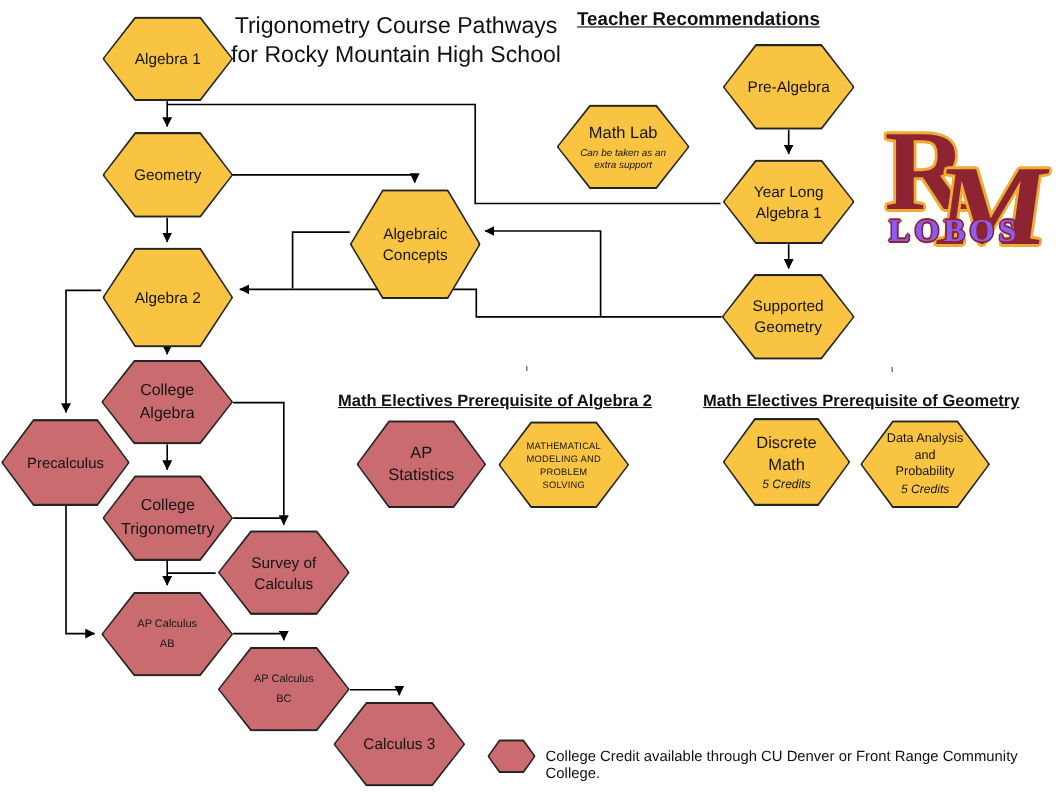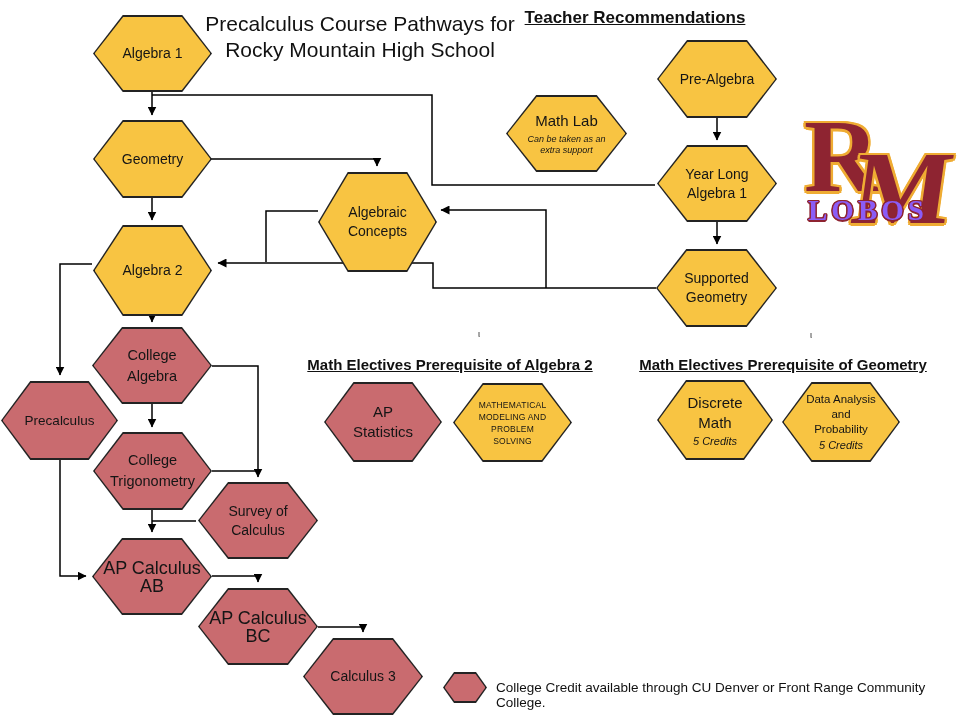--- a/index.html
+++ b/index.html
@@ -12,21 +12,21 @@
   .hb{position:absolute;inset:0;background:#232323;
       clip-path:polygon(25% 0%,75% 0%,100% 50%,75% 100%,25% 100%,0% 50%);}
   .hf{position:absolute;inset:1.6px;
       clip-path:polygon(25% 0%,75% 0%,100% 50%,75% 100%,25% 100%,0% 50%);}
   .yellow .hf{background:#F8C442;}
   .red .hf{background:#C96B6F;}
   .ht{position:absolute;inset:0;display:flex;flex-direction:column;justify-content:center;
       align-items:center;text-align:right;font-size:14px;line-height:19px;color:#151515;z-index:3;}
   .ht span{display:block;}
   .f15 .ht{font-size:15px;line-height:20px;}
-  .f13 .ht{font-size:18px;line-height:18px;}
+  .f13 .ht{font-size:10px;line-height:18px;}
   .f145 .ht{font-size:14.5px;line-height:21px;}
   .tiny .ht{font-size:8.5px;line-height:12px;font-weight:400;letter-spacing:.2px;}
   .note{font-style:italic;font-size:9px;line-height:11px;margin-top:3px;}
   .credits{font-style:italic;font-size:11px;line-height:13px;margin-top:2px;}
   .da .ht{font-size:11.5px;line-height:15px;}
 
   .title{position:absolute;left:200px;top:11px;width:320px;text-align:center;
          font-size:21px;line-height:26px;z-index:4;}
   .hdr{position:absolute;font-weight:bold;text-decoration:underline;text-align:center;z-index:4;}
   .hdr.tr{left:500px;top:8px;width:270px;font-size:17px;}
@@ -74,21 +74,21 @@
     <path d="M212,366 H258 V477" marker-end="url(#ah)"></path>
     <path d="M212,471 H258"></path>
     <path d="M152,510 V532" marker-end="url(#ah)"></path>
     <path d="M152,521 H196"></path>
     <path d="M60,460 V576 H86" marker-end="url(#ah)"></path>
     <path d="M212,576 H258 V582" marker-end="url(#ah)"></path>
     <path d="M318,627 H363 V632" marker-end="url(#ah)"></path>
   </svg>
 
   <div class="title">
-    <span>Precalculus Course</span>
+    <span>Trigonometry Course</span>
     <span>Pathways for</span>
     <span>Rocky Mountain High School</span>
   </div>
 
   <div class="hdr tr">Teacher Recommendations</div>
   <div class="hdr sec" style="left:305px;top:356px;width:290px;">Math Electives Prerequisite of Algebra 2</div>
   <div class="hdr sec" style="left:635px;top:356px;width:296px;">Math Electives Prerequisite of Geometry</div>
 
   <div class="stray" style="left:478px;top:329px;">ι</div>
   <div class="stray" style="left:810px;top:330px;">ι</div>

